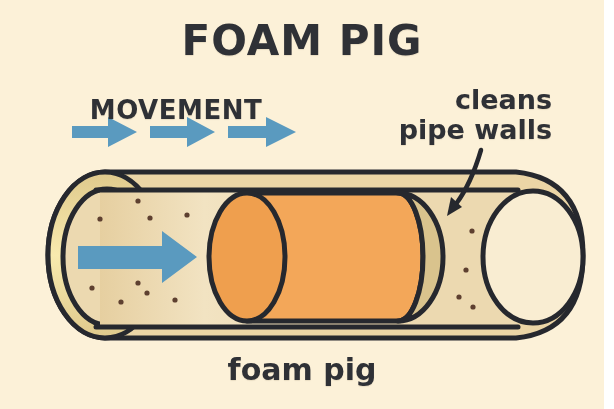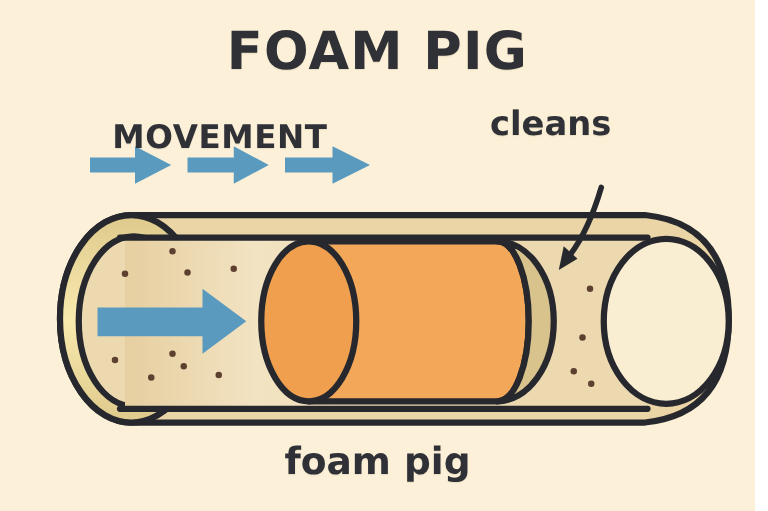--- a/index.html
+++ b/index.html
@@ -8,21 +8,21 @@
     width:604px;height:409px;
     background:var(--background,#fcf1d8);
     overflow:hidden;
     font-family:"DejaVu Sans","Liberation Sans",sans-serif;
     color:var(--text,#2f3136);
   }
   .stage svg{position:absolute;left:0;top:0;}
   .lbl{position:absolute;font-weight:bold;text-shadow:0 1px 1px rgba(60,40,10,0.10);}
   .title{left:0;right:0;top:16px;text-align:center;font-size:42px;letter-spacing:1px;}
   .movement{left:76px;top:83px;width:200px;text-align:center;font-size:26px;letter-spacing:0.5px;margin-top:12px;}
-  .cleans{left:392px;top:85px;width:160px;text-align:left;font-size:27px;line-height:30px;}
+  .cleans{left:392px;top:85px;width:160px;text-align:right;font-size:27px;line-height:30px;}
   .caption{left:0;right:0;top:352px;text-align:center;font-size:30px;}
   .shape{stroke:var(--outline,#26282e);stroke-width:5;}
   .noline{stroke:none;}
 </style>
 </head>
 <body>
 
 <div class="stage">
 
   <svg width="614" height="409" viewBox="0 0 614 409">
@@ -85,16 +85,17 @@
     <g>
       <path d="M 481 150 Q 471 184 456 204" fill="none" style="stroke:var(--outline,#26282e)" stroke-width="4.5" stroke-linecap="round"></path>
       <polygon points="447,216 462,207 451,197" style="fill:var(--outline,#26282e)"></polygon>
     </g>
   </svg>
 
   <div class="lbl title">FOAM PIG</div>
   <div class="lbl movement">MOVEMENT</div>
   <div class="lbl cleans">
     <div>cleans</div>
+    <div>pipe walls</div>
   </div>
   <div class="lbl caption">foam pig</div>
 
 </div>
 
 </body></html>

